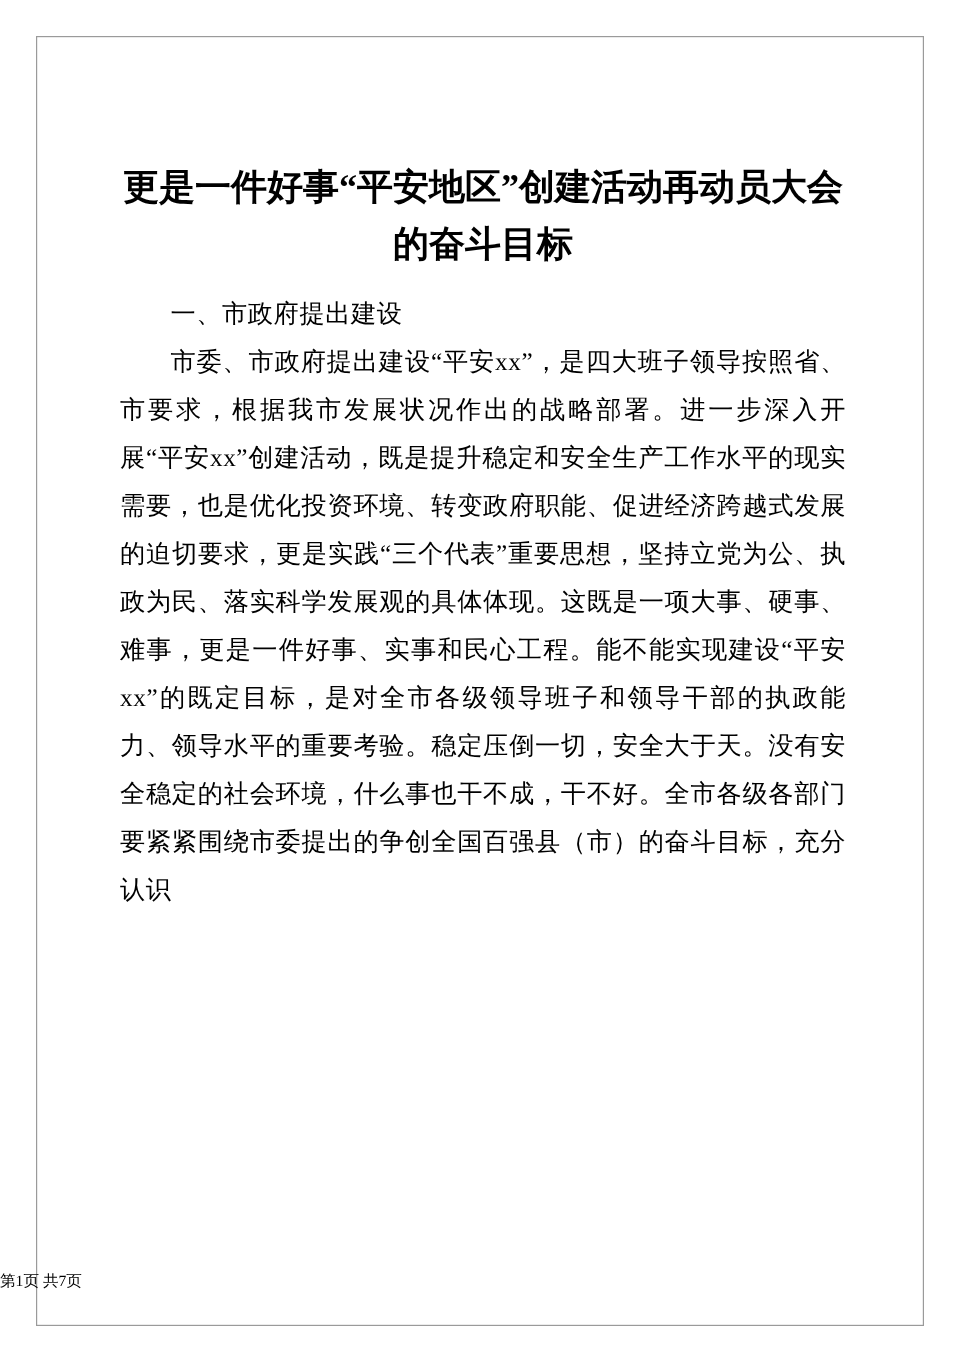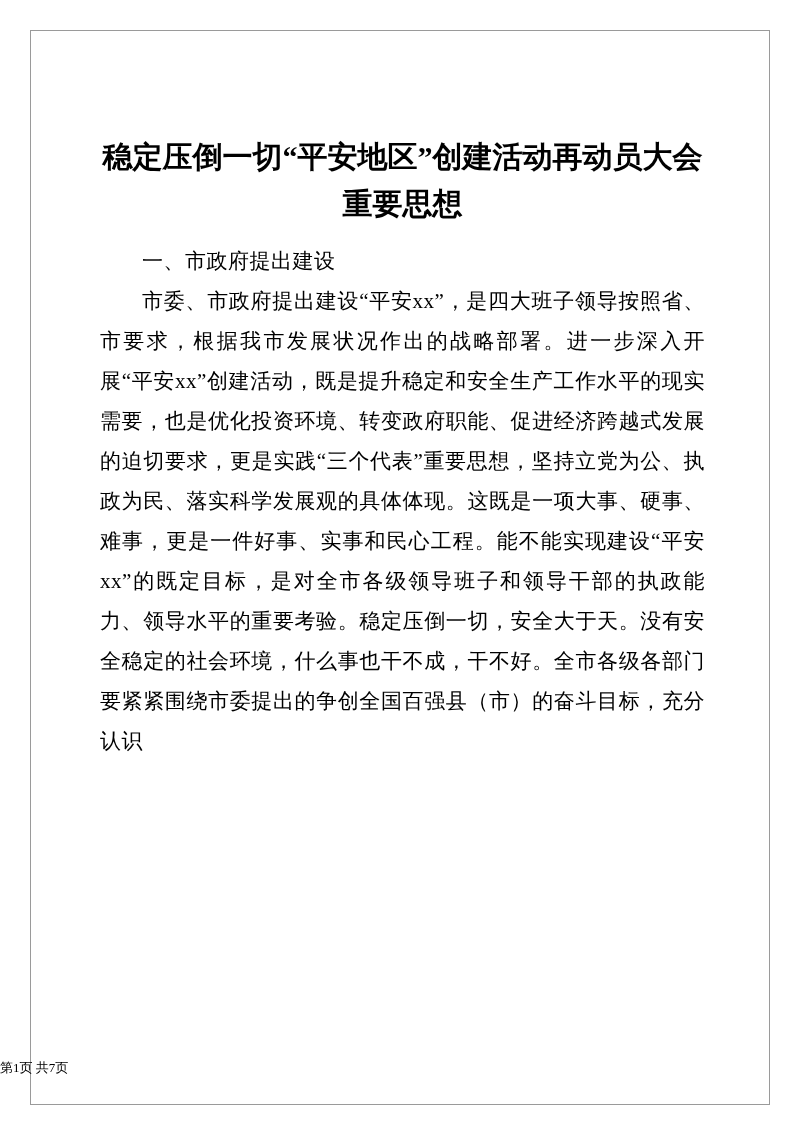--- a/index.html
+++ b/index.html
@@ -59,22 +59,22 @@
   }
 </style>
 </head>
 <body>
 
 <div class="page">
   <div class="page-border"></div>
 
   <div class="content">
     <h1 class="title">
-      <span class="title-line">稳定压倒一切“平安地区”创建活动再动员大会</span>
-      <span class="title-line">重要思想</span>
+      <span class="title-line">更是一件好事“平安地区”创建活动再动员大会</span>
+      <span class="title-line">的奋斗目标</span>
     </h1>
 
     <div class="doc-body">
         <p class="para">一、市政府提出建设</p>
         <p class="para">市委、市政府提出建设“平安xx”，是四大班子领导按照省、市要求，根据我市发展状况作出的战略部署。进一步深入开展“平安xx”创建活动，既是提升稳定和安全生产工作水平的现实需要，也是优化投资环境、转变政府职能、促进经济跨越式发展的迫切要求，更是实践“三个代表”重要思想，坚持立党为公、执政为民、落实科学发展观的具体体现。这既是一项大事、硬事、难事，更是一件好事、实事和民心工程。能不能实现建设“平安xx”的既定目标，是对全市各级领导班子和领导干部的执政能力、领导水平的重要考验。稳定压倒一切，安全大于天。没有安全稳定的社会环境，什么事也干不成，干不好。全市各级各部门要紧紧围绕市委提出的争创全国百强县（市）的奋斗目标，充分认识</p>
       </div>
   </div>
 
   <div class="footer">
     <span>第1页 共7页</span>

